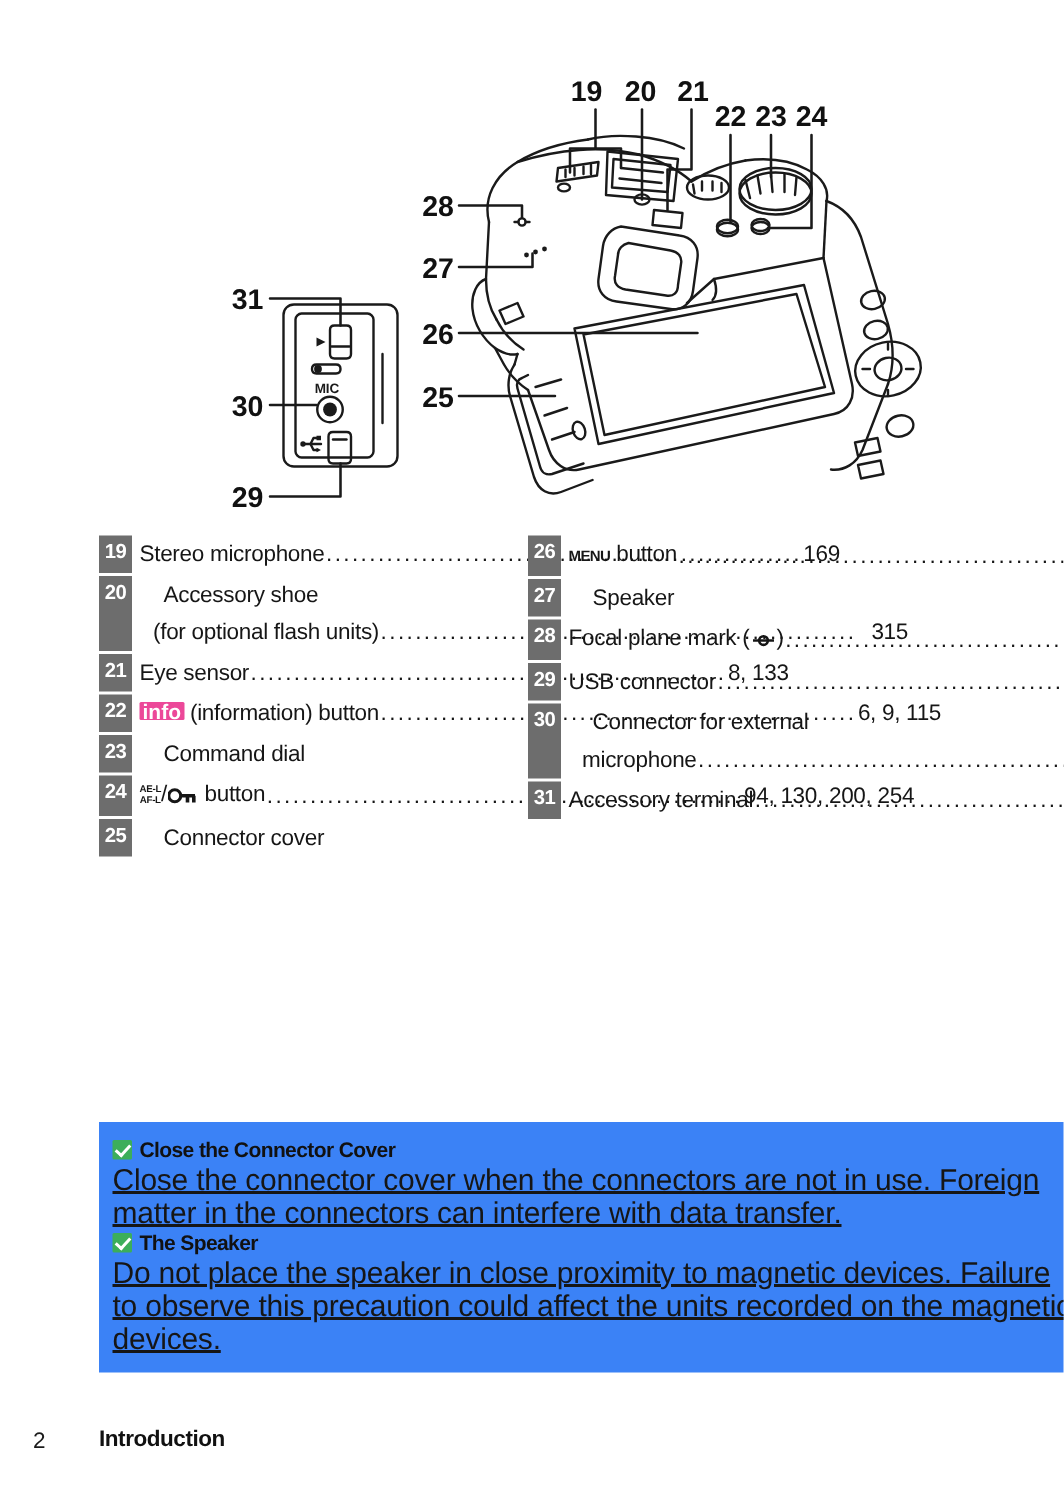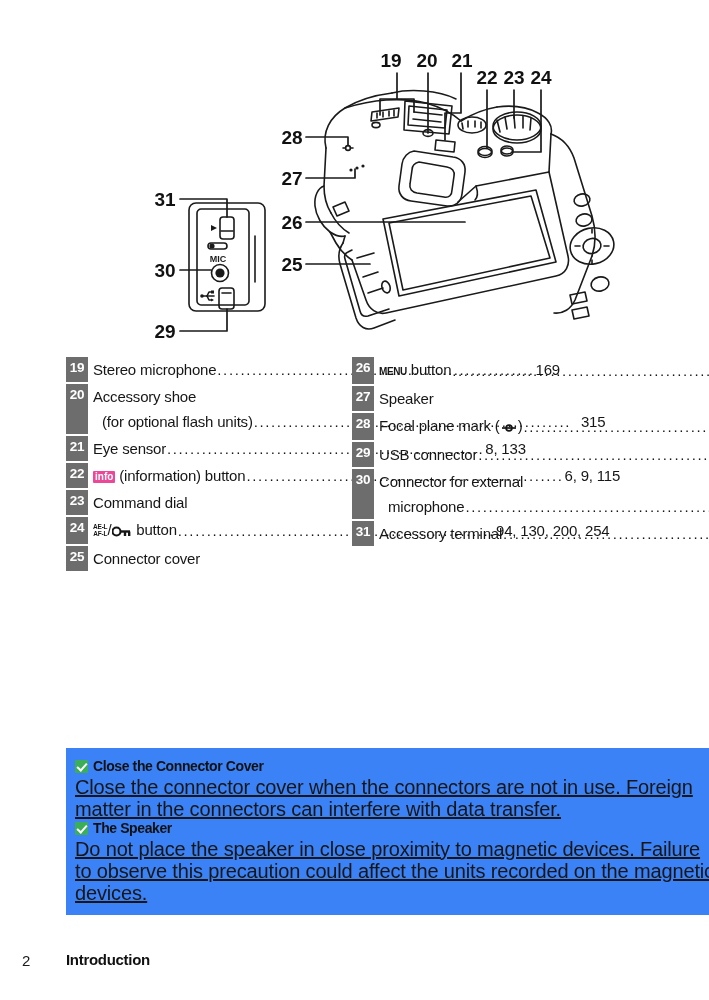--- a/index.html
+++ b/index.html
@@ -78,28 +78,28 @@
     flex: 1 1 auto;
     overflow: hidden;
     white-space: nowrap;
     letter-spacing: 1.6px;
     color: #161616;
     margin: 0 1px;
     font-size: 15px;
   }
   .leg-line .pg { flex: 0 0 auto; }
   .leg-line.indent { padding-left: 9px; }
-  .leg-line.nodots .lbl { flex: 0 0 auto; }
+  .leg-line.nodots .lbl { flex: 0 0 auto; margin-left: 16px; }
 
   
   .ico-info {
     display: inline-block;
     background: #ec4899;
     color: #ffffff;
-    font-size: 10px;
+    font-size: 14px;
     font-weight: bold;
     line-height: 12px;
     padding: 0 2px;
     border-radius: 1px;
     vertical-align: 1px;
     font-family: "Liberation Sans", sans-serif;
     letter-spacing: 0px;
   }
   
   .ico-ael {

